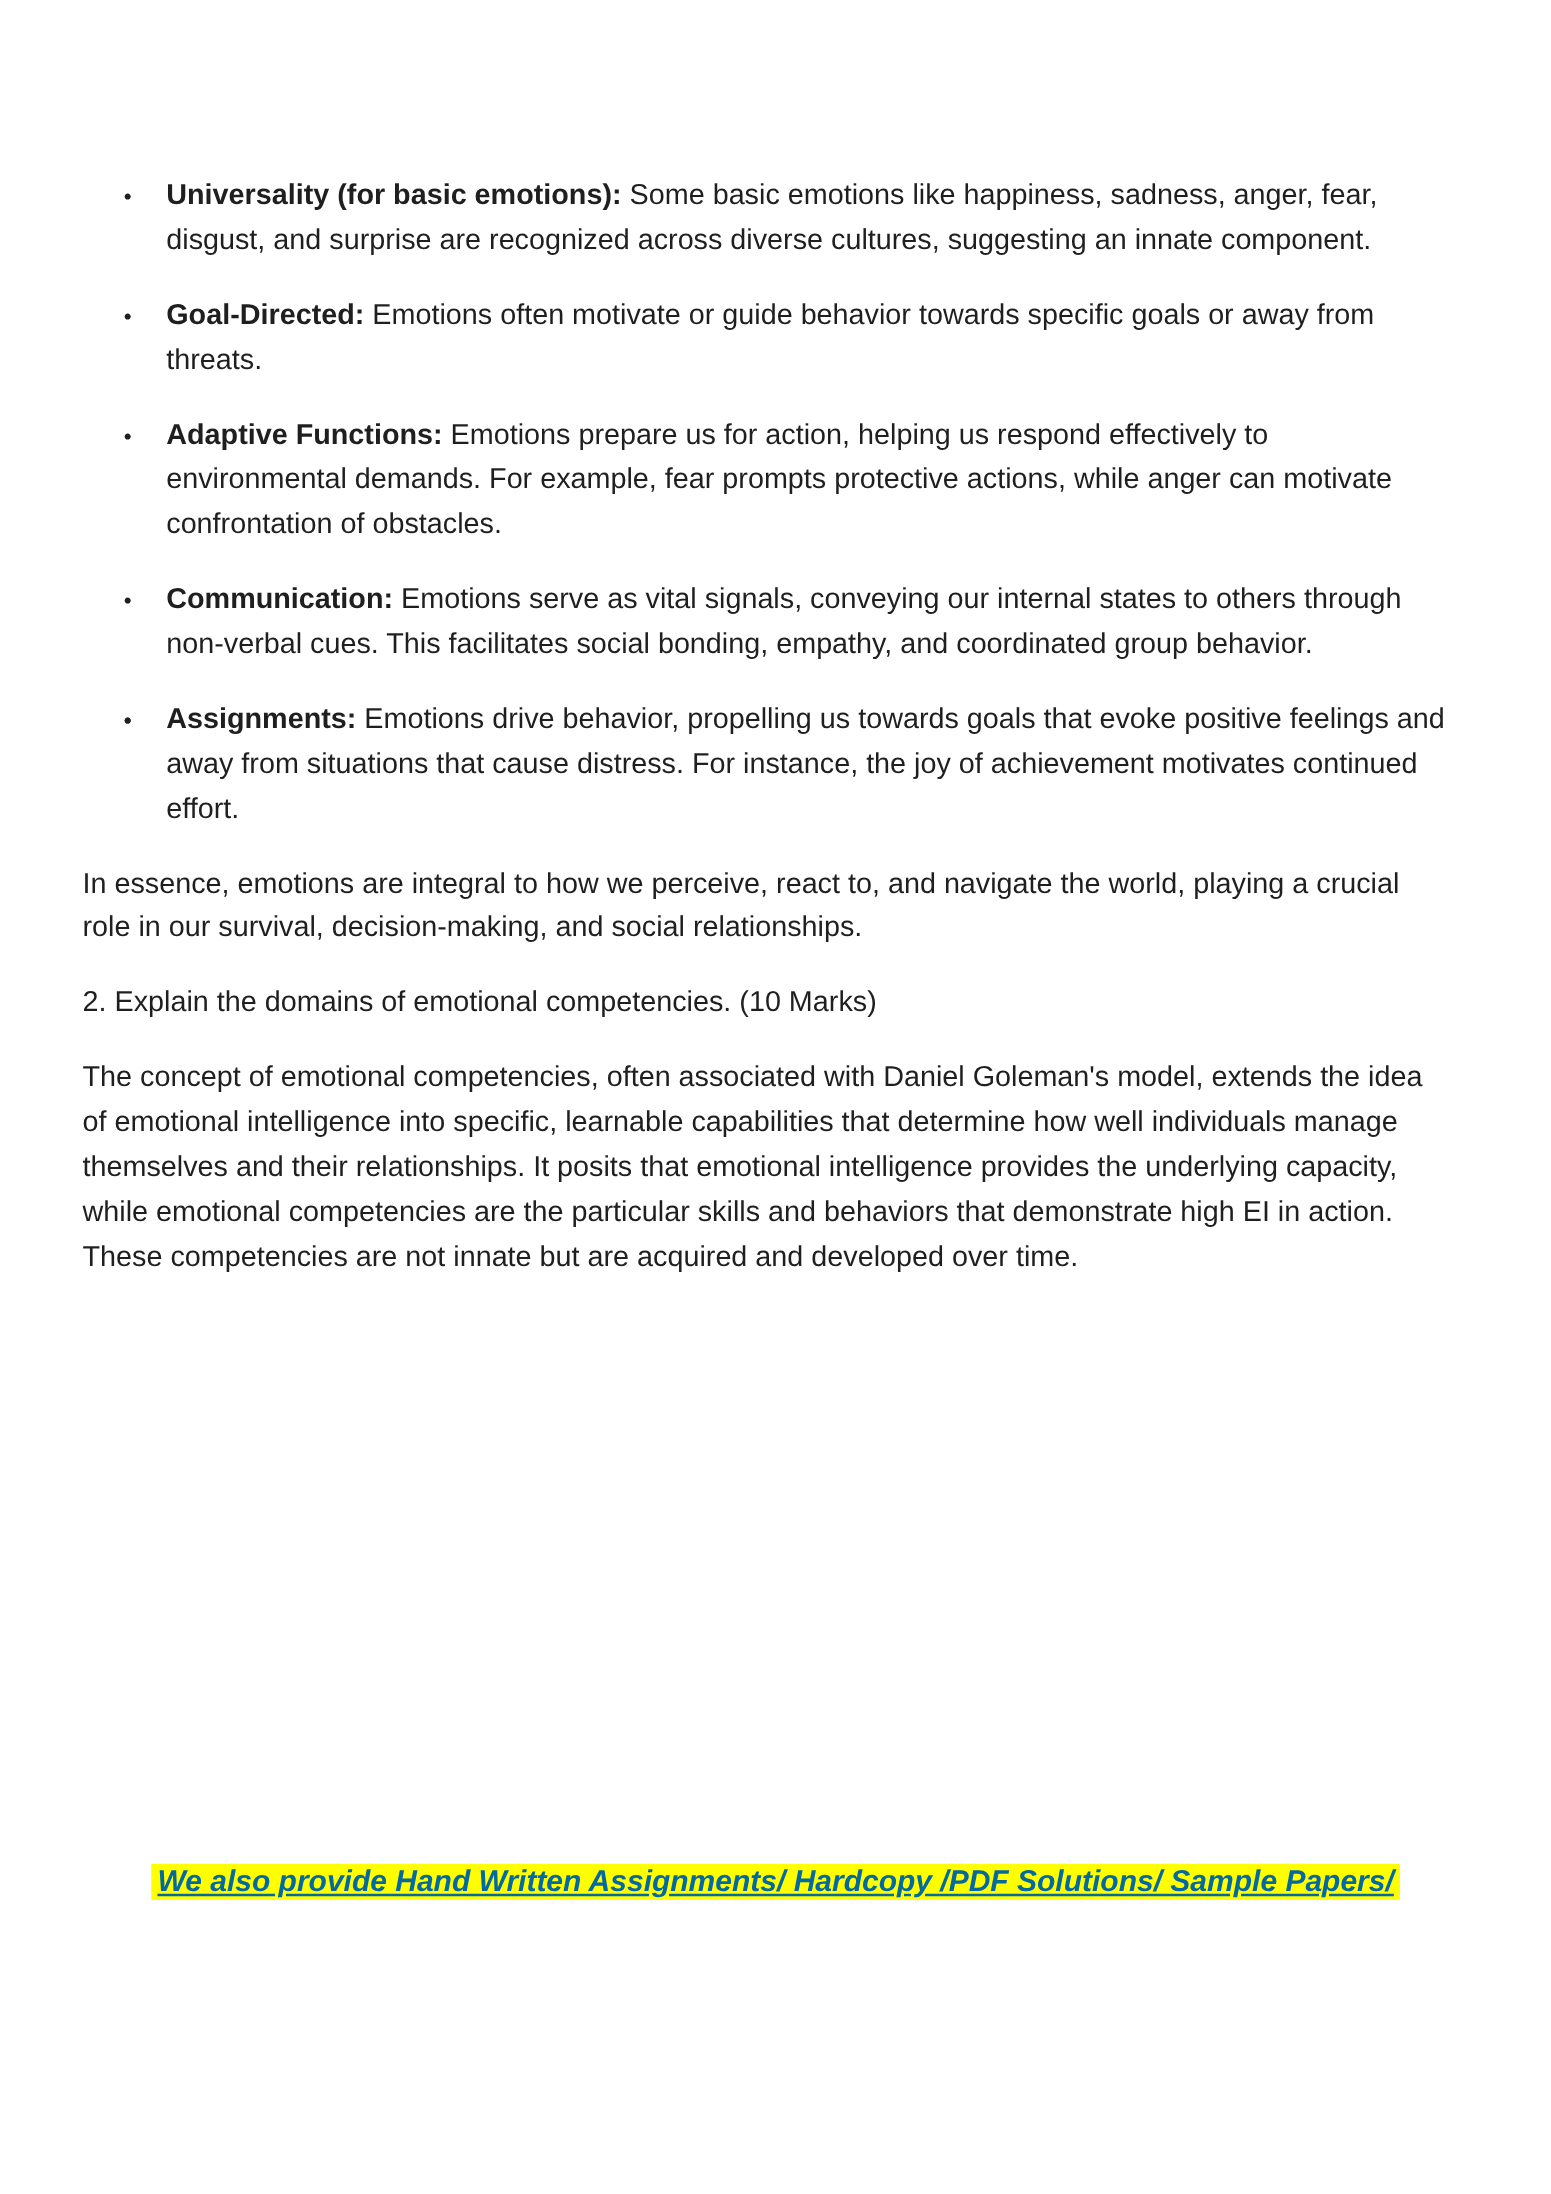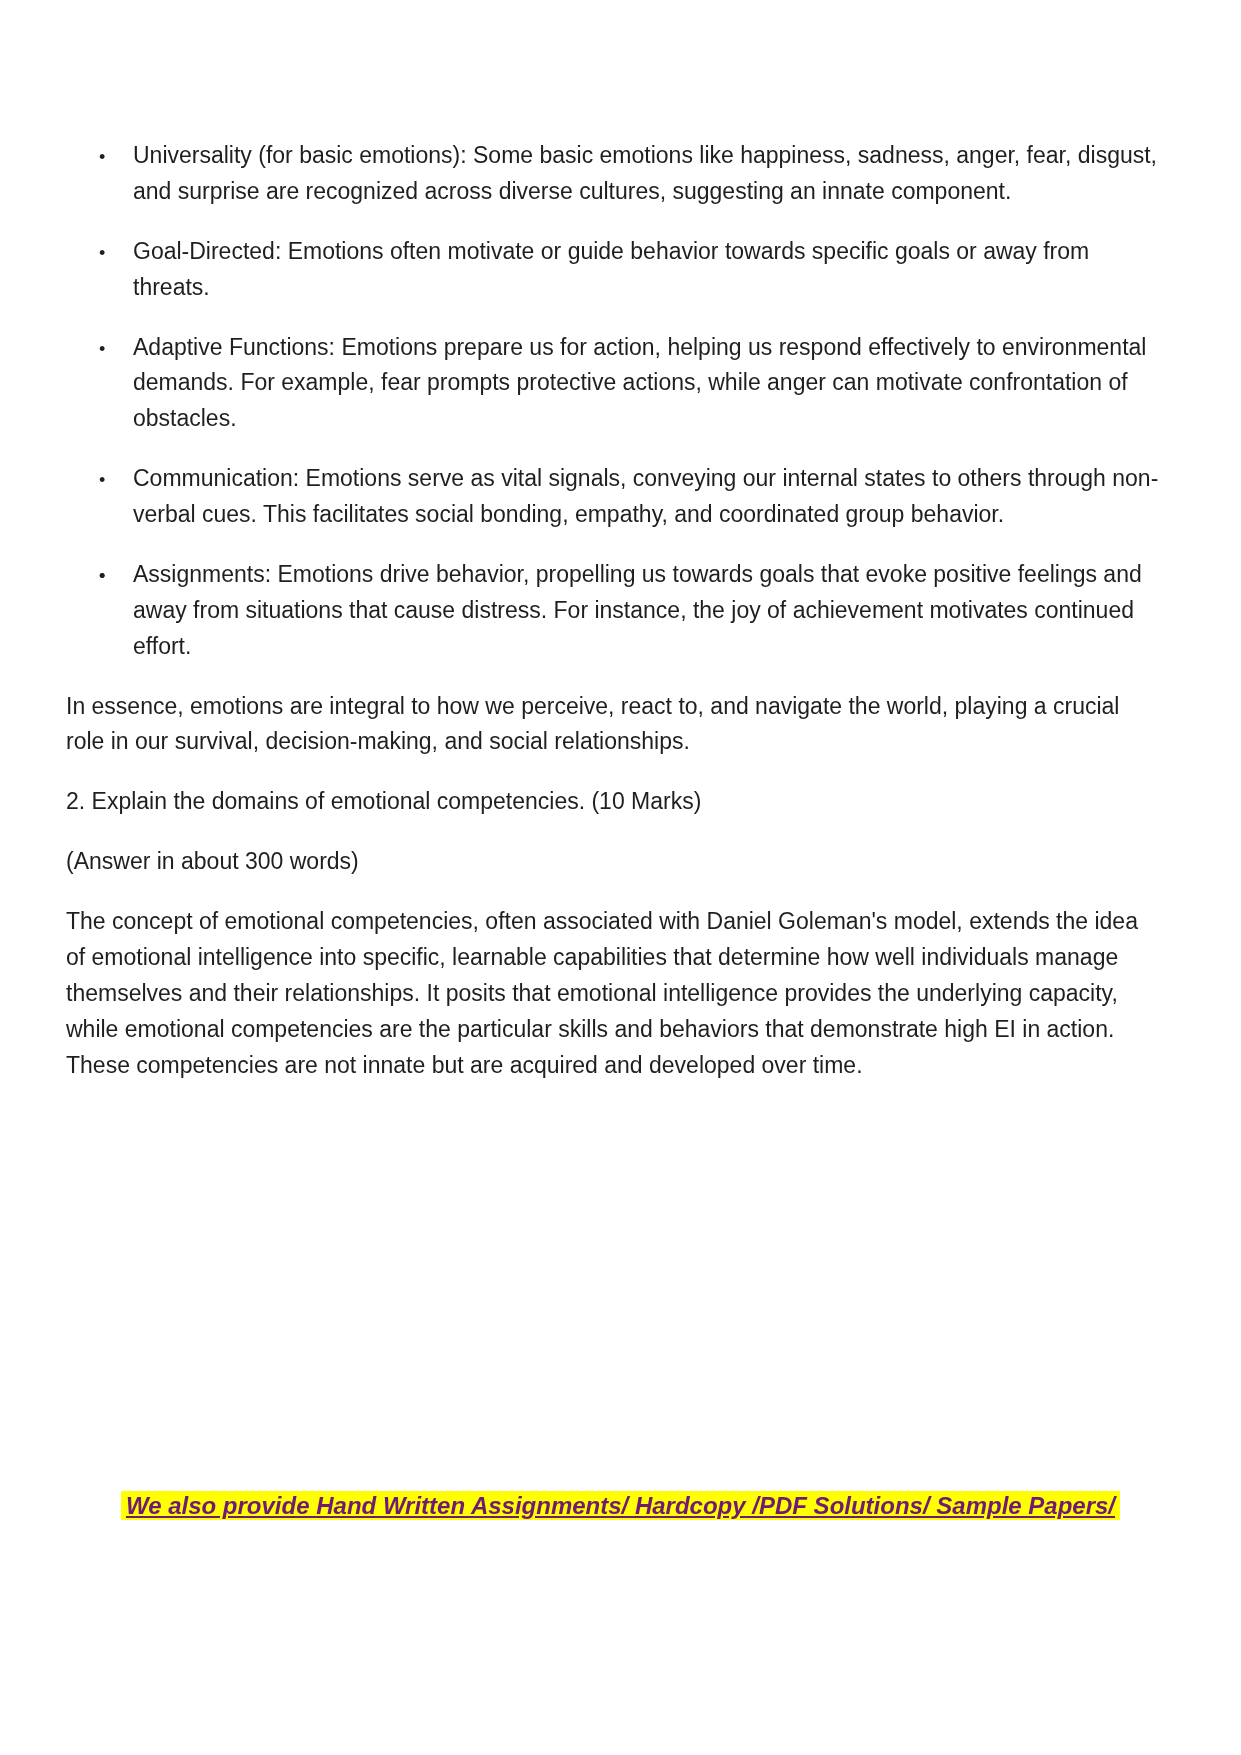--- a/index.html
+++ b/index.html
@@ -33,35 +33,35 @@
     position: absolute;
     left: 33px;
     top: 1px;
     font-size: 18px;
     line-height: 36px;
     color: #1f1f1f;
   }
   p.para {
     margin: 0 0 24px 0;
   }
-  b, .bold { font-weight: normal; }
+  b, .bold { font-weight: bold; }
   .footer {
     position: absolute;
     left: 0;
     right: 0;
     top: 1487px;
     text-align: center;
     font-weight: bold;
     font-style: italic;
     font-size: 24px;
     line-height: 1.62;
   }
   .hl {
     background: #ffff00;
-    color: #701a75;
+    color: #0369a1;
     text-decoration: underline;
     padding: 1px 5px;
   }
 </style>
 </head>
 <body>
 
 <div class="page">
 
   <ul class="bullets">
@@ -91,21 +91,20 @@
     <li class="bullet">
       <span class="dot">•</span>
       <span><b>Assignments:</b><span> Emotions drive behavior, propelling us towards goals that evoke positive feelings and away from situations that cause distress. For instance, the joy of achievement motivates continued effort.</span></span>
     </li>
   </ul>
 
   <p class="para">In essence, emotions are integral to how we perceive, react to, and navigate the world, playing a crucial role in our survival, decision-making, and social relationships.</p>
 
   <p class="para">2. Explain the domains of emotional competencies. (10 Marks)</p>
 
-  <p class="para">(Answer in about 300 words)</p>
 
   <p class="para">The concept of emotional competencies, often associated with Daniel Goleman's model, extends the idea of emotional intelligence into specific, learnable capabilities that determine how well individuals manage themselves and their relationships. It posits that emotional intelligence provides the underlying capacity, while emotional competencies are the particular skills and behaviors that demonstrate high EI in action. These competencies are not innate but are acquired and developed over time.</p>
 
 
   <div class="footer">
     <span class="hl">We also provide Hand Written Assignments/ Hardcopy /PDF Solutions/ Sample Papers/</span><br>
   </div>
 
 </div>
 

